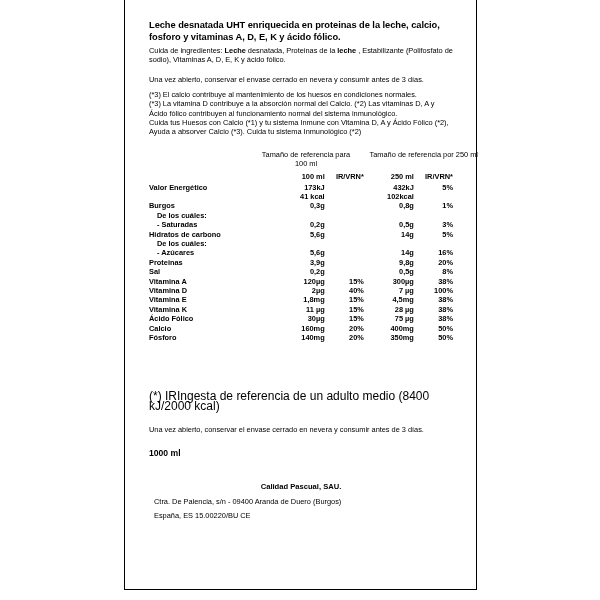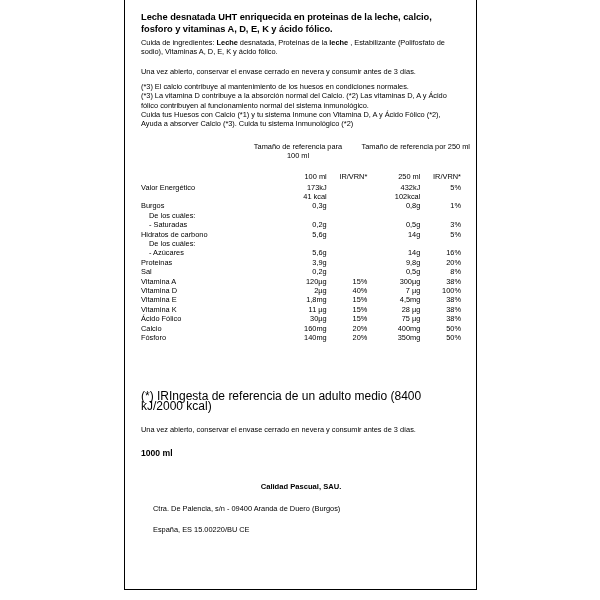--- a/index.html
+++ b/index.html
@@ -17,21 +17,21 @@
   .label-card {
     position: absolute;
     left: 124px;
     top: 0px;
     width: 353px;
     height: 590px;
     border: 1px solid #000000;
     border-top: none;
     box-sizing: border-box;
     background: #ffffff;
-    padding: 8px;
+    padding: 16px;
   }
   .inner {
     padding: 4px 7px 0 8px;
   }
   .title {
     font-size: 9.3px;
     font-weight: bold;
     line-height: 11.6px;
     margin: 0 0 3px 0;
     letter-spacing: -0.05px;
@@ -62,21 +62,22 @@
     text-align: center;
   }
   .ref-head .col.wide { width: 122px; text-align: right; }
 
   
   table.nutri {
     border-collapse: collapse;
     width: 100%;
     font-size: 7.4px;
     line-height: 9.4px;
-    margin-top: 12px;
+    margin-top: 4px;
+    font-weight: bold;
   }
   table.nutri td {
     padding: 0;
     vertical-align: top;
     white-space: nowrap;
   }
   td.name { width: 132px; padding-left: 2px; }
   td.v1   { width: 56px;  text-align: right; }
   td.p1   { width: 42px;  text-align: right; padding-right: 10px; }
   td.v2   { width: 56px;  text-align: right; }
@@ -98,21 +99,21 @@
   .company {
     font-size: 7.6px;
     font-weight: bold;
     line-height: 9.6px;
     margin: 4px;
     text-align: center;
   }
   .addr {
     font-size: 7.4px;
     line-height: 9.4px;
-    margin: 12px;
+    margin: 5px;
   }
 </style>
 </head>
 <body>
 
 <div class="label-card">
   <div class="inner">
 
     <h1 class="title">Leche desnatada UHT enriquecida en proteinas de la leche, calcio, fosforo y vitaminas A, D, E, K y ácido fólico.</h1>
 

